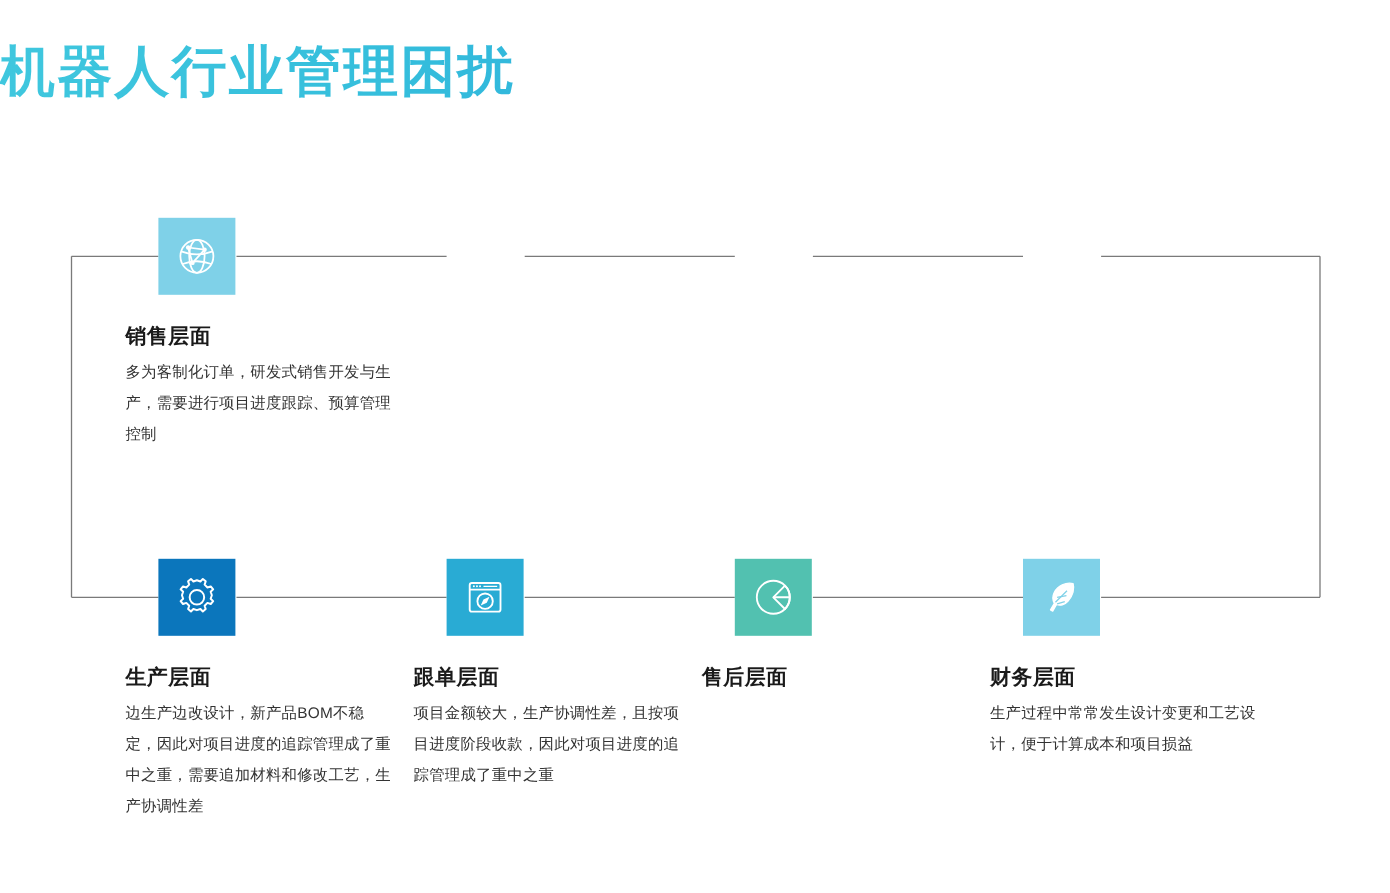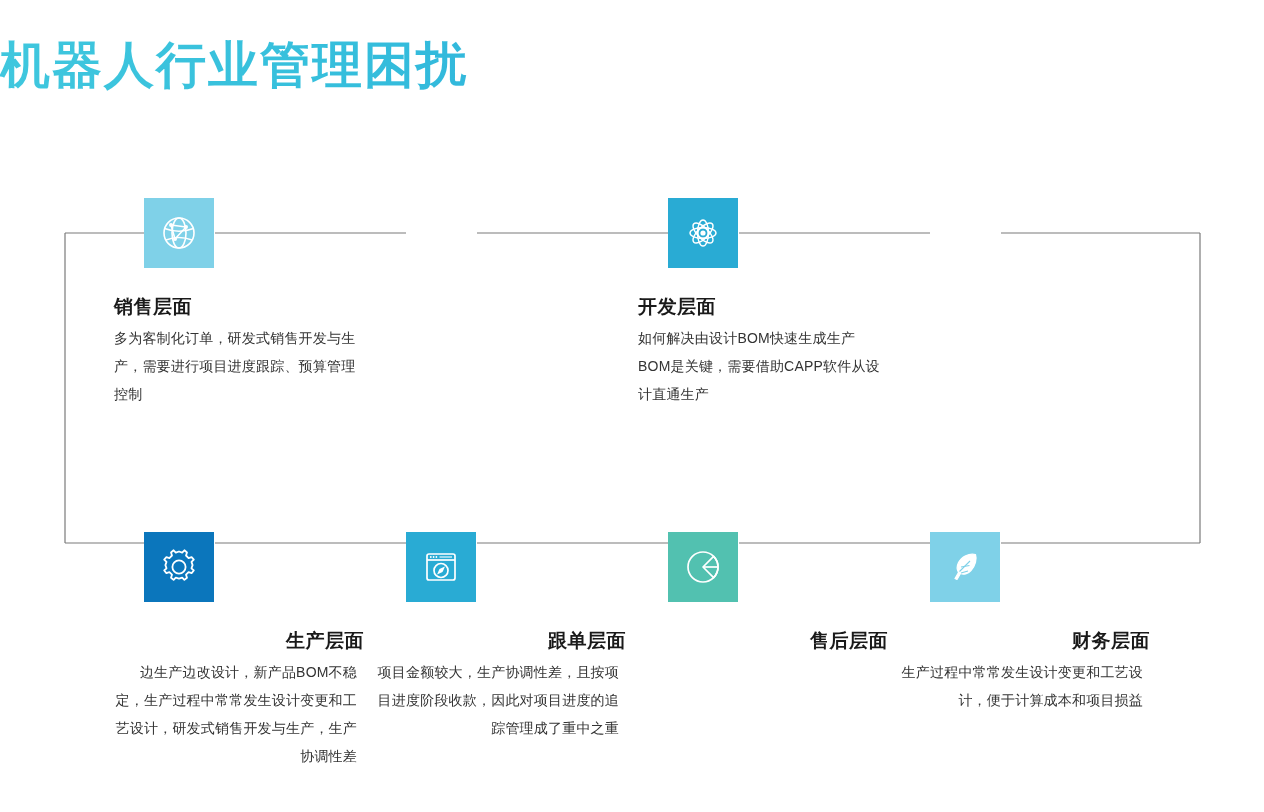--- a/index.html
+++ b/index.html
@@ -55,21 +55,21 @@
 
   .card {
     position: absolute;
     width: 250px;
   }
   .card.col0 { left: 114px; }
   .card.col1 { left: 376px; }
   .card.col2 { left: 638px; }
   .card.col3 { left: 900px; }
   .card.row0 { top: 198px; }
-  .card.row1 { top: 532px; text-align: right; }
+  .card.row1 { top: 508px; }
 
   .icon-box {
     width: 70px;
     height: 70px;
     display: flex;
     align-items: center;
     justify-content: center;
     margin-left: 30px;
   }
   .icon-box svg {
@@ -134,51 +134,33 @@
           <circle cx="16" cy="26" r="2" fill="#ffffff" stroke="none"></circle>
           <path d="M12 12 L27 14 M12 12 L16 26 M27 14 L16 26"></path>
         </svg>
       </span>
     </div>
     <div class="card-title">销售层面</div>
     <div class="card-body">多为客制化订单，研发式销售开发与生产，需要进行项目进度跟踪、预算管理控制</div>
   </div>
 
 
-  <div class="card col2 row0">
-    <div class="icon-box" style="background:#29ABD4">
-      <span>
-        <svg width="40" height="40" viewBox="0 0 40 40" fill="none" stroke="#ffffff" stroke-width="1.4">
-          <g transform="translate(20,20)">
-            <ellipse rx="5.5" ry="13" transform="rotate(0)"></ellipse>
-            <ellipse rx="5.5" ry="13" transform="rotate(45)"></ellipse>
-            <ellipse rx="5.5" ry="13" transform="rotate(90)"></ellipse>
-            <ellipse rx="5.5" ry="13" transform="rotate(135)"></ellipse>
-            <circle r="2.6" fill="#ffffff" stroke="none"></circle>
-            <circle r="5.2"></circle>
-          </g>
-        </svg>
-      </span>
-    </div>
-    <div class="card-title">开发层面</div>
-    <div class="card-body">如何解决由设计BOM快速生成生产BOM是关键，需要借助CAPP软件从设计直通生产</div>
-  </div>
 
 
   <div class="card col0 row1">
     <div class="icon-box" style="background:#0B76BC">
       <span>
         <svg width="42" height="42" viewBox="0 0 42 42" fill="none" stroke="#ffffff" stroke-width="1.8" stroke-linejoin="round">
           <path d="M21 5.5 l3.2 1.1 2.2-2.3 2.6 2.2 -1 3 2.6 2.6 3-1 2.2 2.6 -2.3 2.2 1.1 3.2 -1.1 3.2 2.3 2.2 -2.2 2.6 -3-1 -2.6 2.6 1 3 -2.6 2.2 -2.2-2.3 -3.2 1.1 -3.2-1.1 -2.2 2.3 -2.6-2.2 1-3 -2.6-2.6 -3 1 -2.2-2.6 2.3-2.2 -1.1-3.2 1.1-3.2 -2.3-2.2 2.2-2.6 3 1 2.6-2.6 -1-3 2.6-2.2 2.2 2.3 Z"></path>
           <circle cx="21" cy="21" r="6.6"></circle>
         </svg>
       </span>
     </div>
     <div class="card-title">生产层面</div>
-    <div class="card-body">边生产边改设计，新产品BOM不稳定，生产过程中常常发生设计变更和工艺设计，研发式销售开发与生产，生产协调性差</div>
+    <div class="card-body">边生产边改设计，新产品BOM不稳定，因此对项目进度的追踪管理成了重中之重，需要追加材料和修改工艺，生产协调性差</div>
   </div>
 
   <div class="card col1 row1">
     <div class="icon-box" style="background:#29ABD4">
       <span>
         <svg width="40" height="40" viewBox="0 0 40 40" fill="none" stroke="#ffffff" stroke-width="1.7" stroke-linejoin="round">
           <rect x="6" y="7" width="28" height="26" rx="2"></rect>
           <path d="M6 13 H34"></path>
           <circle cx="9.8" cy="10" r="0.9" fill="#ffffff" stroke="none"></circle>
           <circle cx="12.6" cy="10" r="0.9" fill="#ffffff" stroke="none"></circle>

